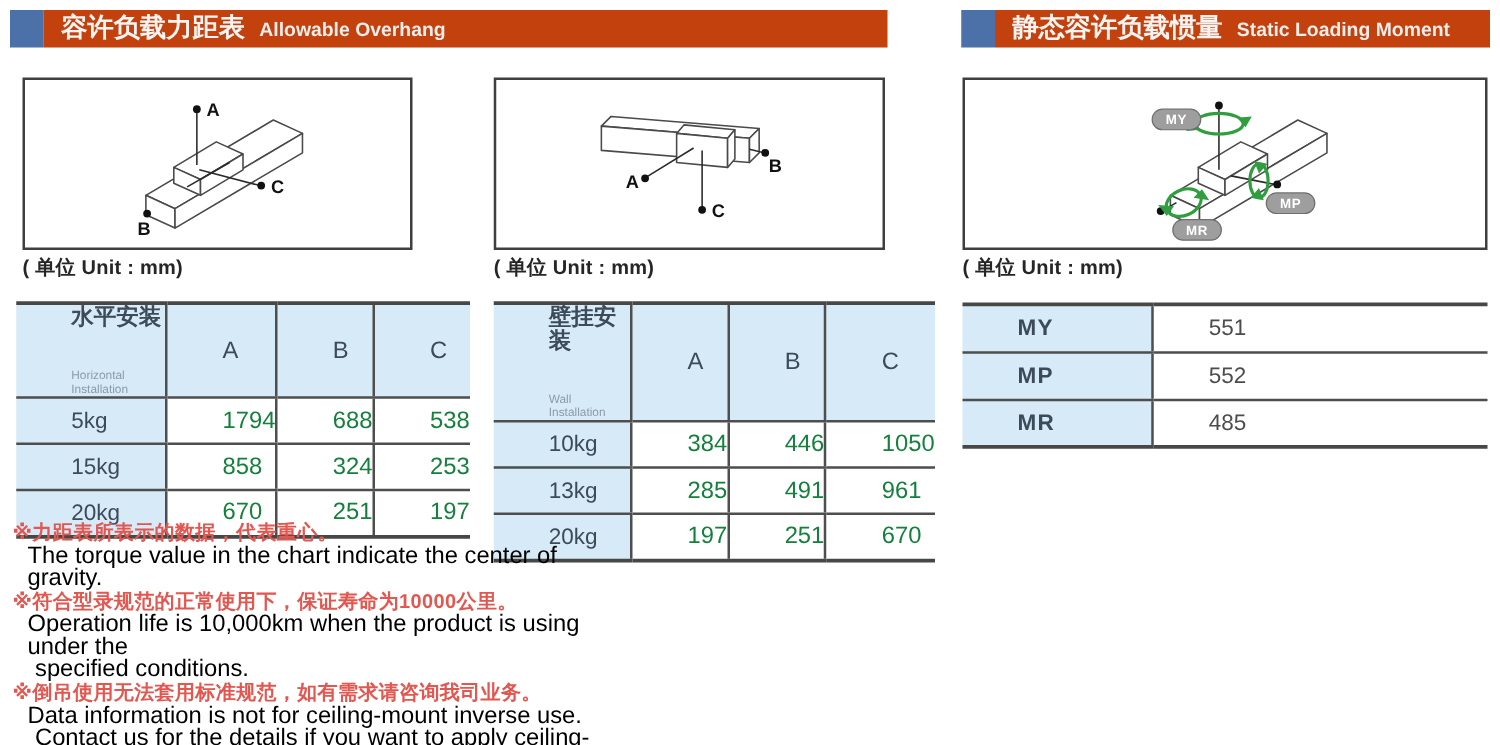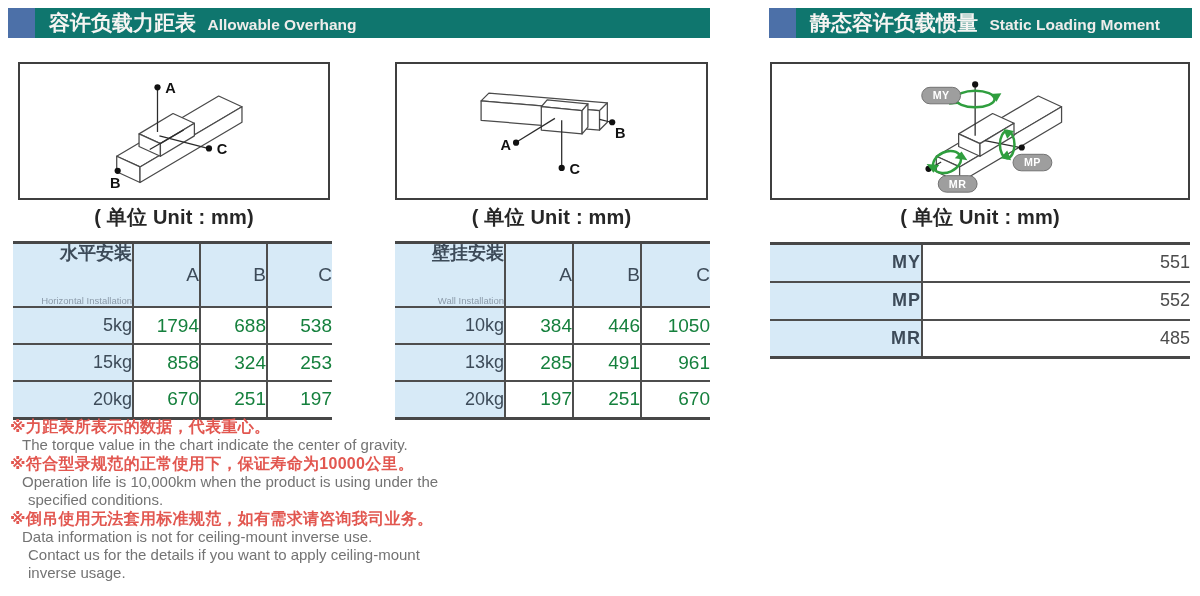--- a/index.html
+++ b/index.html
@@ -10,50 +10,50 @@
     height: 596px;
     background: #ffffff;
     font-family: "Liberation Sans", "DejaVu Sans", sans-serif;
     overflow: hidden;
   }
 
   
   .sec-header { position: absolute; height: 30px; display: flex; }
   .sec-header .accent { width: 27px; height: 30px; background: #4c70a8; flex: 0 0 27px; }
   .sec-header .bar {
-    flex: 1; background: #0f766e; color: #ffffff;
+    flex: 1; background: #c2410c; color: #ffffff;
     line-height: 30px; padding-left: 14px; white-space: nowrap; overflow: hidden;
   }
   .bar .zh { font-size: 21px; font-weight: bold; color: #f5f4f2; }
   .bar .en { font-size: 15.5px; font-weight: bold; color: #efedeb; margin-left: 7px; }
   #hdr-left  { left: 8px;   top: 8px; width: 702px; }
   #hdr-right { left: 769px; top: 8px; width: 423px; }
 
   
   .dbox {
     position: absolute; background: #ffffff;
     border: 2px solid #3f3f3f;
   }
   #dbox1 { left: 18px;  top: 62px; width: 312px; height: 138px; }
   #dbox2 { left: 395px; top: 62px; width: 313px; height: 138px; }
   #dbox3 { left: 770px; top: 62px; width: 420px; height: 138px; }
   .dbox svg { display:block; width:100%; height:100%; }
 
   .unit-note {
     position: absolute; top: 204px; height: 22px;
-    text-align: center; font-size: 20px; font-weight: bold; color: #262626;
+    text-align: left; font-size: 16px; font-weight: bold; color: #262626;
     letter-spacing: 0.2px;
   }
   #unit1 { left: 18px;  width: 312px; }
   #unit2 { left: 395px; width: 313px; }
   #unit3 { left: 770px; width: 420px; }
 
   
   table.dtab { position: absolute; border-collapse: collapse; table-layout: fixed; }
-  .dtab td { text-align: right; vertical-align: middle; }
+  .dtab td { text-align: left; vertical-align: middle; padding-left: 44px; }
   .dtab tr td { border-top: 2px solid #4e4e4e; border-bottom: 2px solid #4e4e4e; }
   .dtab tr:first-child td { border-top: 3px solid #474747; }
   .dtab tr:last-child td  { border-bottom: 3px solid #474747; }
   .dtab td + td { border-left: 2px solid #4e4e4e; }
   .cell-blue { background: #d7eaf7; }
   .hdr-zh { font-size: 18px; font-weight: bold; color: #3d4b59; line-height: 19px; }
   .hdr-en { font-size: 9.5px; color: #8b9aa9; line-height: 11px; margin-top: 32px; }
   .col-letter { font-size: 19px; color: #3d4b59; }
   .load-label { font-size: 18px; color: #3d4b59; }
   .num { font-size: 19px; color: #15803d; }
@@ -64,21 +64,21 @@
   #tab1 tr, #tab2 tr { height: 37px; }
 
   #tab3 { left: 770px; top: 242px; }
   #tab3 tr { height: 38px; }
   .m-label { font-size: 18px; font-weight: bold; color: #3d4b59; letter-spacing: 1px; }
   .m-value { font-size: 18px; color: #4c4c4c; }
 
   
   .notes { position: absolute; left: 10px; top: 417px; width: 478px; }
   .note-zh { color: #e25750; font-size: 16px; font-weight: bold; line-height: 19px; letter-spacing: 0.3px; }
-  .note-en { color: #737373; font-size: 15px; line-height: 18px; padding-left: 12px; }
+  .note-en { color: #000000; font-size: 19px; line-height: 18px; padding-left: 12px; }
   .note-en.cont { padding-left: 18px; }
 
   
   .outline { fill: #ffffff; stroke: #4a4a4a; stroke-width: 1.3; stroke-linejoin: round; }
   .leader  { stroke: #2b2b2b; stroke-width: 1.3; fill: none; }
   .dot     { fill: #111111; }
   .ptlabel { font-family: "Liberation Sans", sans-serif; font-size: 15px; font-weight: bold; fill: #111111; }
   .green   { stroke: #2f9e3e; stroke-width: 2.6; fill: none; stroke-linecap: round; }
   .greenfill { fill: #2f9e3e; stroke: none; }
   .badge   { fill: #9e9e9e; stroke: #6f6f6f; stroke-width: 1; }

